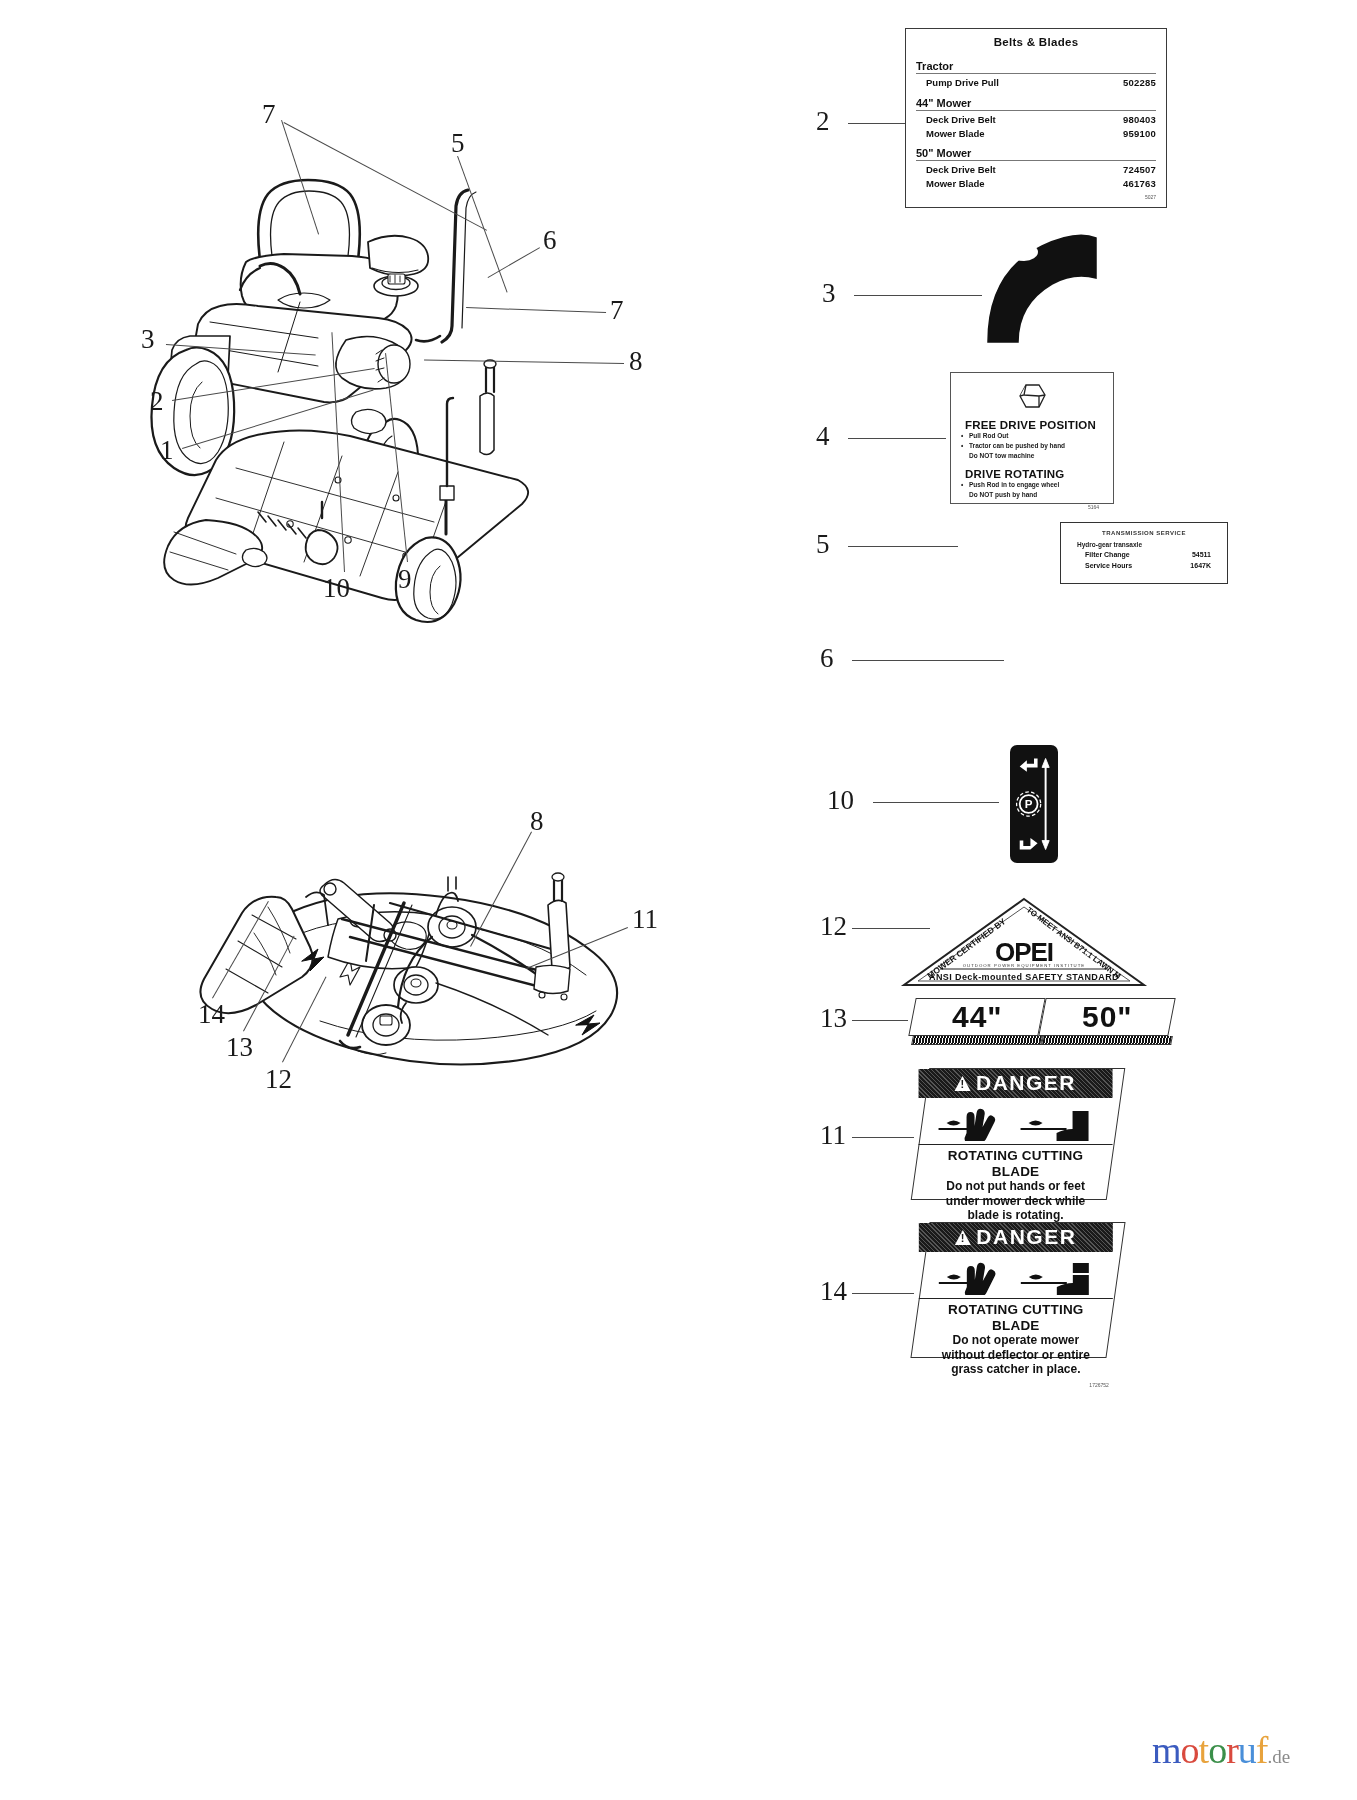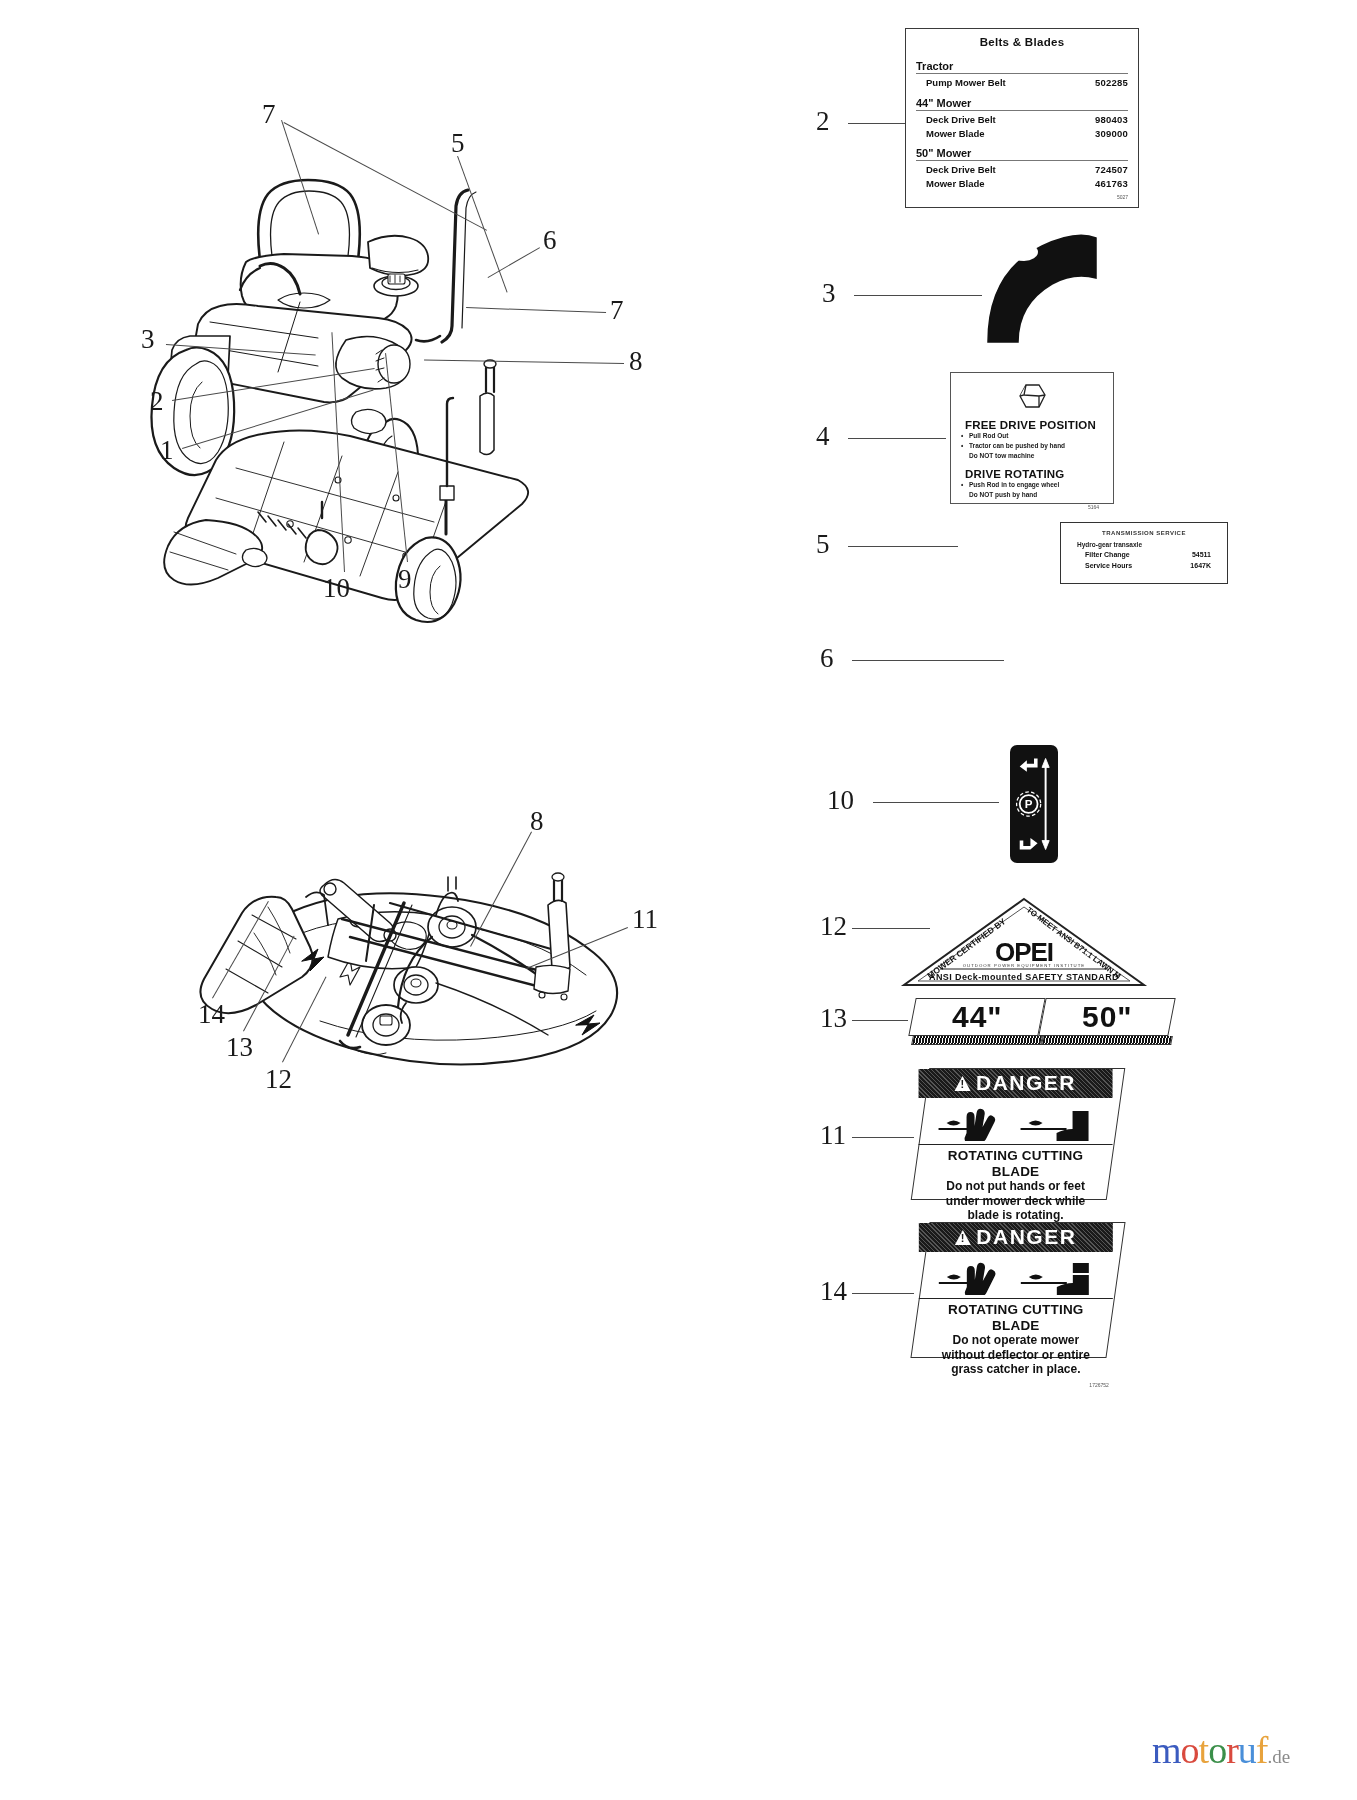--- a/index.html
+++ b/index.html
@@ -309,39 +309,39 @@
 
   <div class="callout" style="left:226px;top:1034px;">13</div>
   <div class="leader" style="left:243px;top:1031px;width:108px;transform:rotate(-62deg);"></div>
 
   <div class="callout" style="left:265px;top:1066px;">12</div>
   <div class="leader" style="left:282px;top:1062px;width:96px;transform:rotate(-63deg);"></div>
 
   <div class="callout" style="left:816px;top:108px;">2</div>
   <div class="leader" style="left:848px;top:123px;width:58px;"></div>
 
-  <div class="decal decal-bb" style="left:905px;top:28px;width:234px;height:180px;">
+  <div class="decal decal-bb" style="left:905px;top:28px;width:262px;height:180px;">
     <div class="bb-title">Belts &amp; Blades</div>
 
     <div class="bb-sec">Tractor</div>
     <div class="bb-rule"></div>
     <div class="bb-row">
-      <span>Pump Mower Belt</span>
+      <span>Pump Drive Pull</span>
       <span class="pn">502285</span>
     </div>
 
     <div class="bb-sec" style="margin-top:7px;">44" Mower</div>
     <div class="bb-rule"></div>
     <div class="bb-row">
       <span>Deck Drive Belt</span>
       <span class="pn">980403</span>
     </div>
     <div class="bb-row">
       <span>Mower Blade</span>
-      <span class="pn">309000</span>
+      <span class="pn">959100</span>
     </div>
 
     <div class="bb-sec" style="margin-top:7px;">50" Mower</div>
     <div class="bb-rule"></div>
     <div class="bb-row">
       <span>Deck Drive Belt</span>
       <span class="pn">724507</span>
     </div>
     <div class="bb-row">
       <span>Mower Blade</span>

